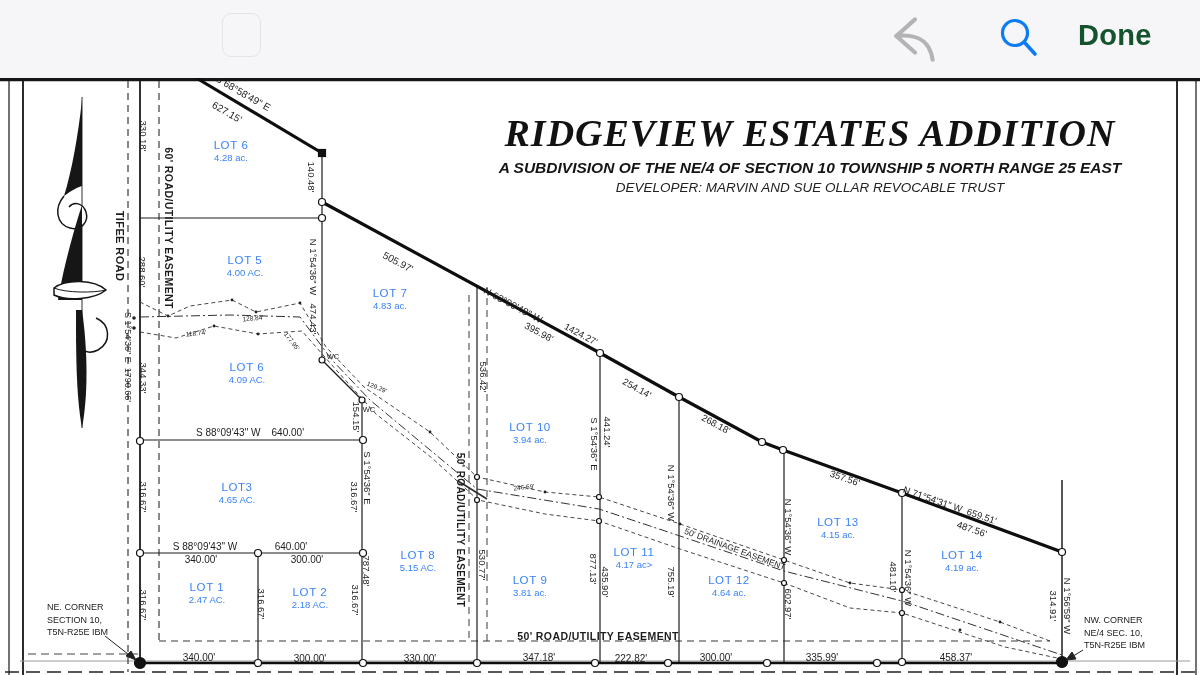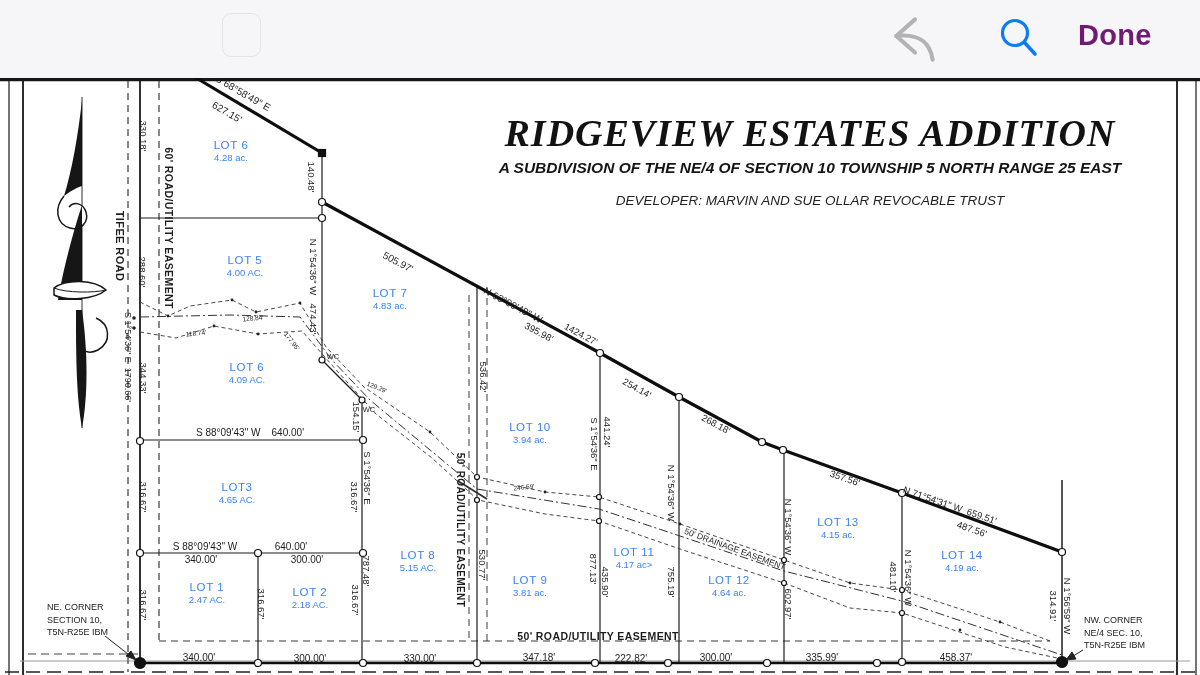--- a/index.html
+++ b/index.html
@@ -5,39 +5,39 @@
   html,body{margin:0;padding:0;background:#fff;}
   #app{position:relative;width:1200px;height:675px;overflow:hidden;background:#fff;
        font-family:"Liberation Sans",sans-serif;}
   
   #toolbar{position:absolute;left:0;top:0;width:1200px;height:78px;background:#f6f6f8;}
   #markup-btn{position:absolute;left:222px;top:13px;width:37px;height:42px;
       border:1.5px solid #e4e4e7;border-radius:9px;}
   #undo-btn{position:absolute;left:886px;top:10px;width:58px;height:56px;}
   #search-btn{position:absolute;left:996px;top:14px;width:46px;height:48px;}
   #done-btn{position:absolute;left:1078px;top:19px;font-size:29px;font-weight:700;
-      color:#701a75;letter-spacing:.3px;cursor:pointer;}
+      color:#14532d;letter-spacing:.3px;cursor:pointer;}
   
   #plat{position:absolute;left:0;top:0;width:1200px;height:675px;}
   #geom{position:absolute;left:0;top:0;}
   #labels-layer,#lots-layer,#corners-layer,#titleblock{position:absolute;left:0;top:0;width:1200px;height:675px;pointer-events:none;}
   .dim{position:absolute;white-space:pre;color:#1d1d1d;transform-origin:center;}
   .dim.bold{font-weight:700;letter-spacing:.4px;}
   .lot{position:absolute;transform:translate(-50%,-50%);text-align:center;color:#3b82f6;white-space:nowrap;}
   .lot .lot-name{display:block;font-size:11.5px;letter-spacing:.6px;}
   .lot .lot-area{display:block;font-size:9.5px;margin-top:1px;}
   .corner-note{position:absolute;font-size:9px;color:#1b1b1b;line-height:12.5px;white-space:pre;}
   
   #titleblock{left:430px;top:0;width:760px;text-align:center;}
   #title-line1{margin-top:112px;font-family:"Liberation Serif",serif;font-style:italic;
       font-weight:600;font-size:38px;color:#121212;letter-spacing:1px;line-height:42px;}
   #title-line2{font-family:"Liberation Serif",serif;font-style:italic;font-weight:600;
       font-size:35px;color:#121212;letter-spacing:1px;line-height:40px;}
   #title-sub{margin-top:5px;font-size:15.5px;font-weight:700;font-style:italic;color:#151515;}
-  #title-dev{margin-top:16px;font-size:13.5px;font-style:italic;color:#222;}
+  #title-dev{margin-top:3px;font-size:13.5px;font-style:italic;color:#222;}
 </style>
 </head>
 <body>
 
 <div id="app">
 
   <div id="plat">
     <svg id="geom" width="1200" height="675" viewBox="0 0 1200 675">
 
       <g stroke="#161616" fill="none">

